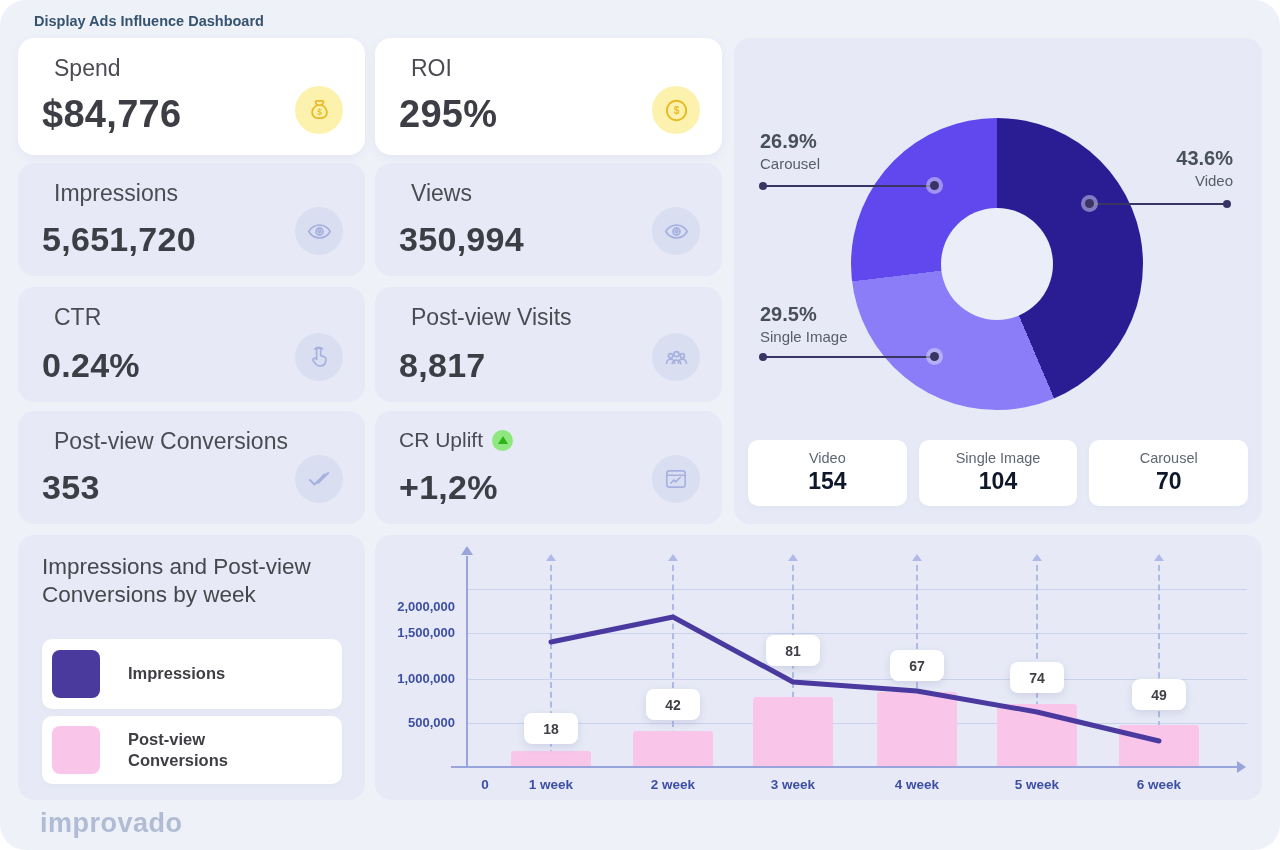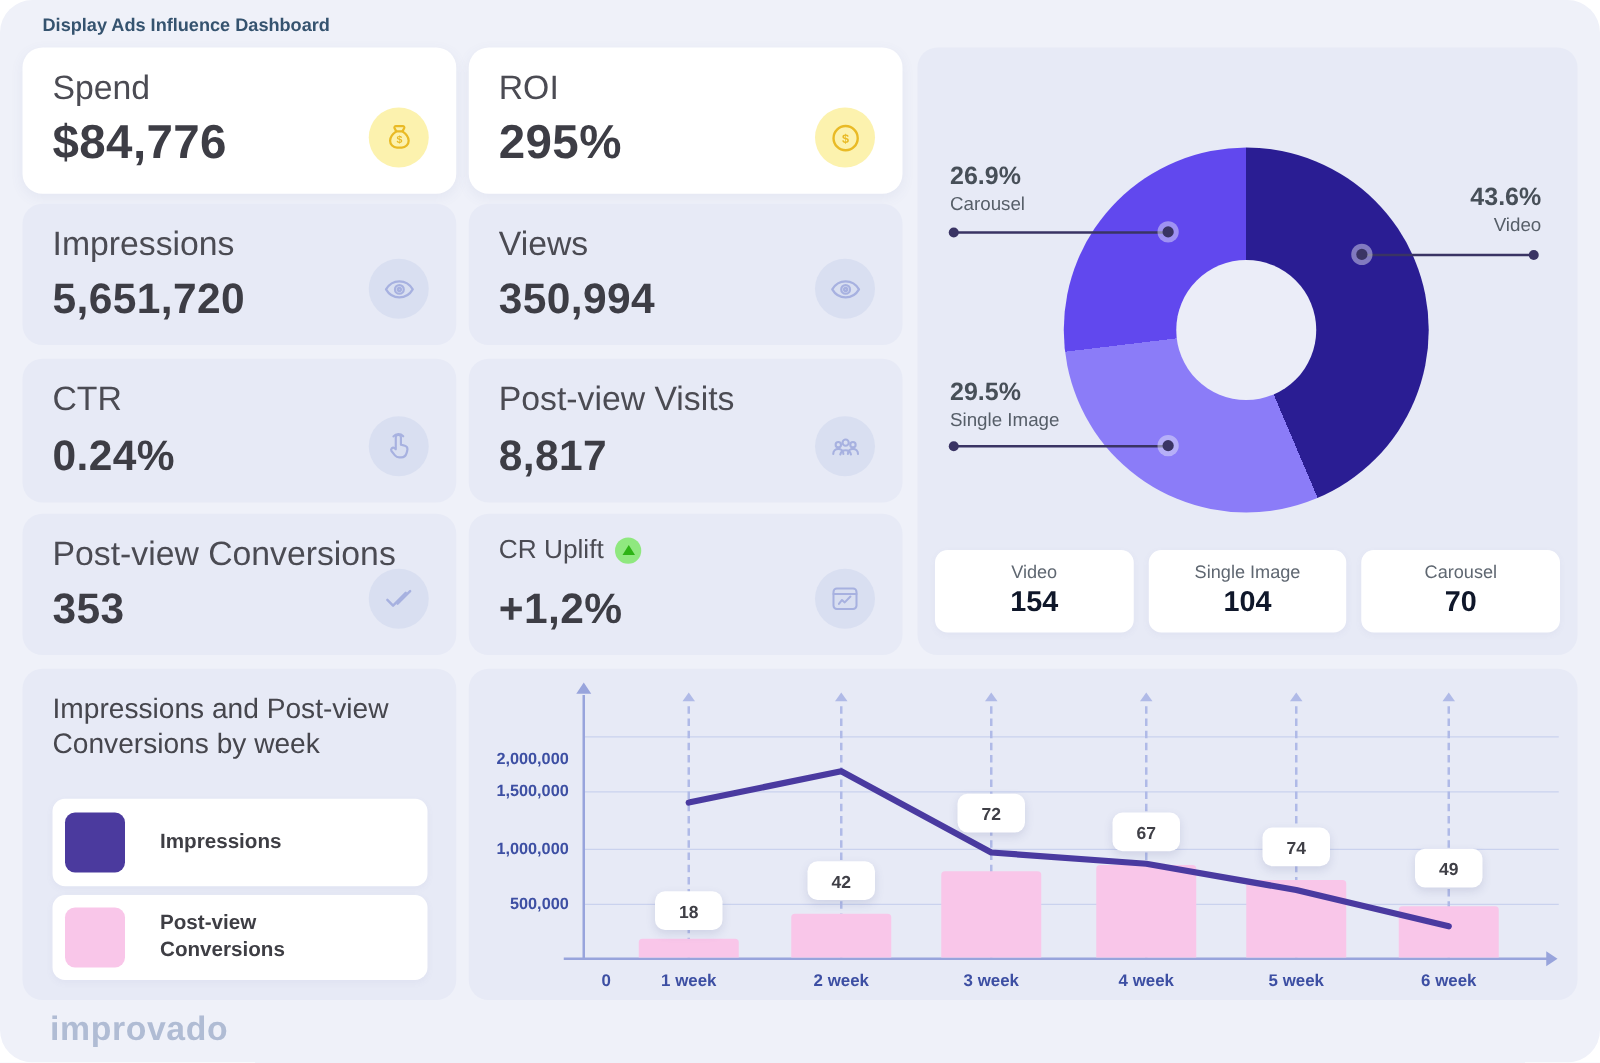--- a/index.html
+++ b/index.html
@@ -5,21 +5,21 @@
   html,body{margin:0;padding:0;background:#ffffff;}
   body{width:1280px;height:850px;font-family:"Liberation Sans", sans-serif;-webkit-font-smoothing:antialiased;}
   #app{position:relative;width:1280px;height:850px;background:#eff1f9;border-radius:26px;overflow:hidden;}
 
   .page-title{position:absolute;left:34px;top:13px;font-size:14.5px;font-weight:700;color:#35536f;}
 
   .card{position:absolute;border-radius:16px;}
   .card.white{background:#ffffff;box-shadow:0 3px 10px rgba(90,100,150,0.07);}
   .card.lav{background:#e7eaf6;}
 
-  .kpi-label{position:absolute;left:24px;top:17px;font-size:27px;color:#4b4b53;}
+  .kpi-label{position:absolute;left:36px;top:17px;font-size:23px;color:#4b4b53;}
   .kpi-label-row{position:absolute;left:24px;top:17px;display:flex;align-items:center;gap:9px;font-size:21px;color:#4b4b53;}
   .kpi-value{position:absolute;left:24px;bottom:17px;font-size:34px;font-weight:800;color:#3d3d45;letter-spacing:.3px;}
   .kpi-value.big{font-size:38px;bottom:19px;}
   .kpi-icon{position:absolute;right:22px;bottom:21px;width:48px;height:48px;border-radius:50%;display:flex;align-items:center;justify-content:center;}
   .kpi-icon.yellow{background:#fcf2ae;color:#e9ba25;}
   .kpi-icon.lavc{background:#d9dff1;color:#a7b1e0;}
   .kpi-icon svg{display:block;}
 
   .badge-up{width:21px;height:21px;border-radius:50%;background:#8fe87f;display:flex;align-items:center;justify-content:center;}
   .badge-up .tri{width:0;height:0;border-left:5px solid transparent;border-right:5px solid transparent;border-bottom:8px solid #2db315;}
@@ -275,21 +275,21 @@
     <div class="callout" style="left:149px;top:178px;">
         <span class="tail"></span>
         <span>18</span>
       </div>
     <div class="callout" style="left:271px;top:154px;">
         <span class="tail"></span>
         <span>42</span>
       </div>
     <div class="callout" style="left:391px;top:100px;">
         <span class="tail"></span>
-        <span>72</span>
+        <span>81</span>
       </div>
     <div class="callout" style="left:515px;top:115px;">
         <span class="tail"></span>
         <span>67</span>
       </div>
     <div class="callout" style="left:635px;top:127px;">
         <span class="tail"></span>
         <span>74</span>
       </div>
     <div class="callout" style="left:757px;top:144px;">

